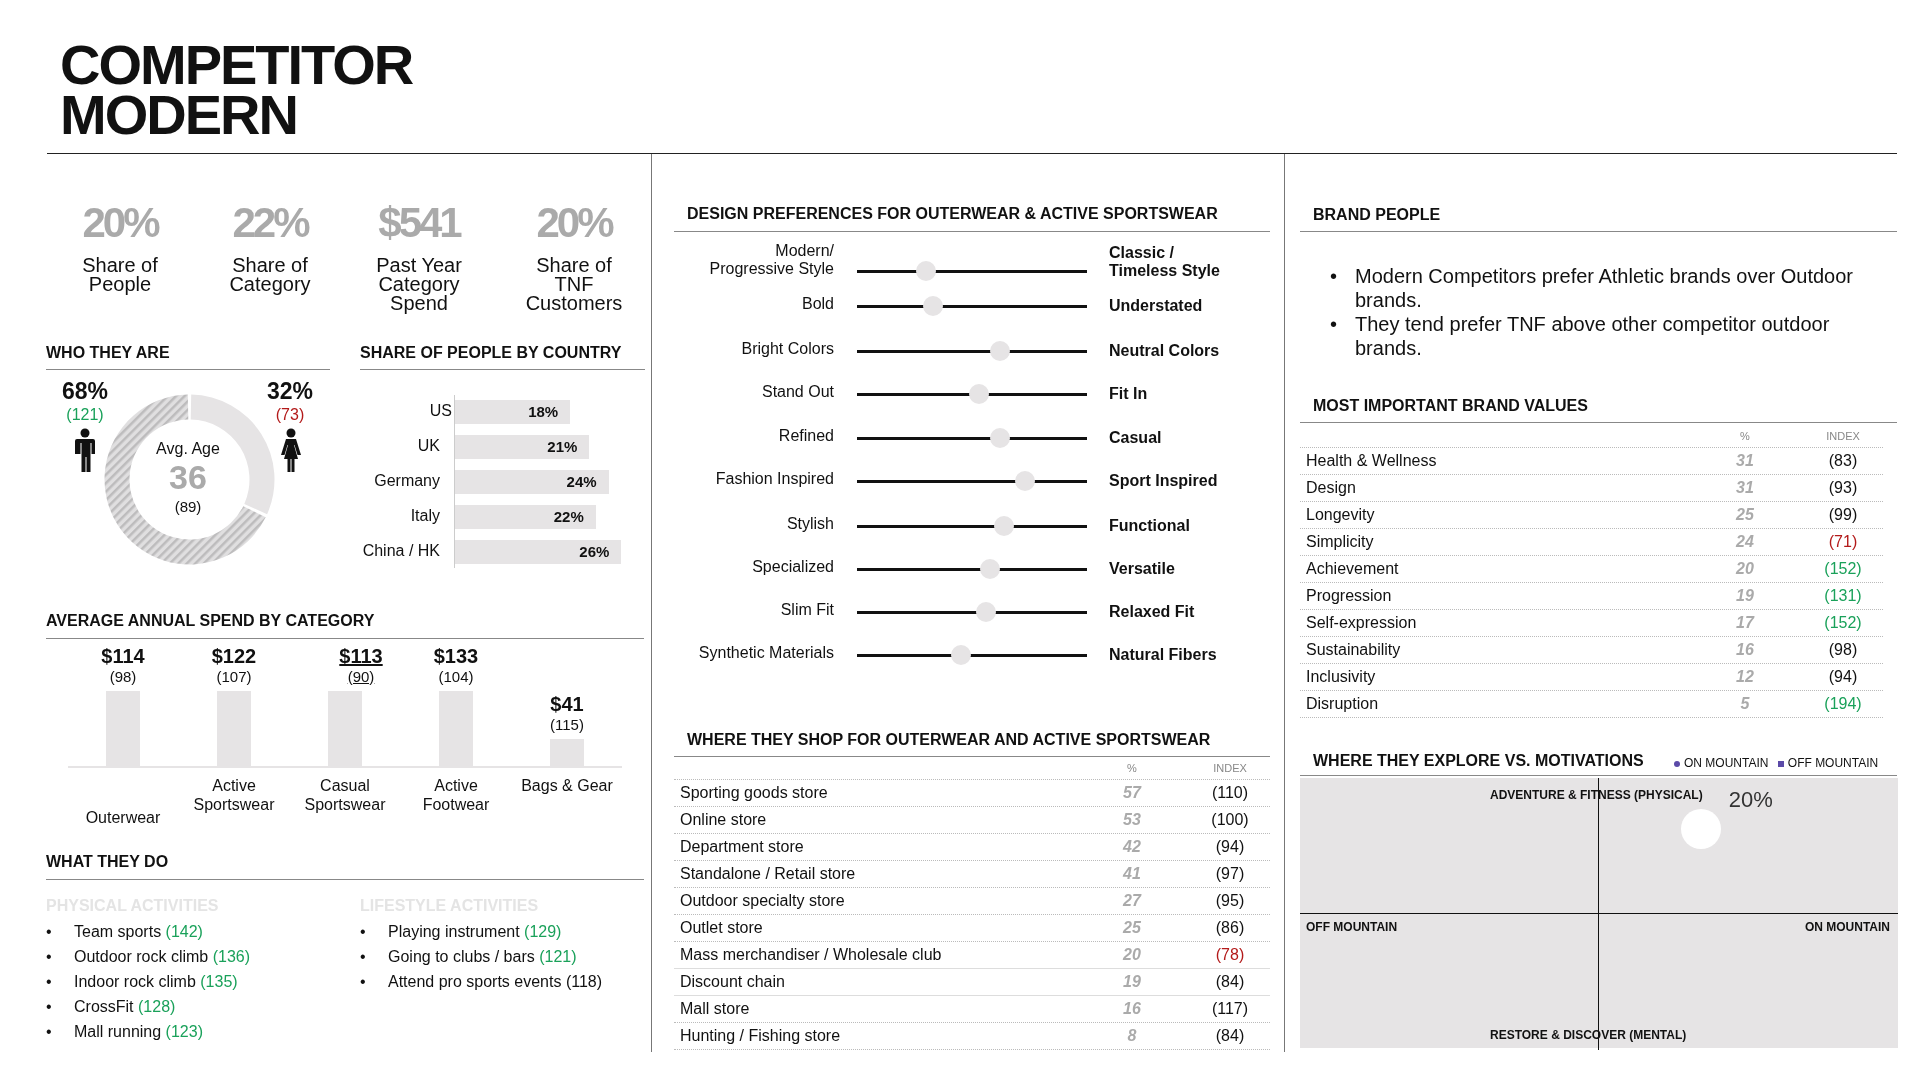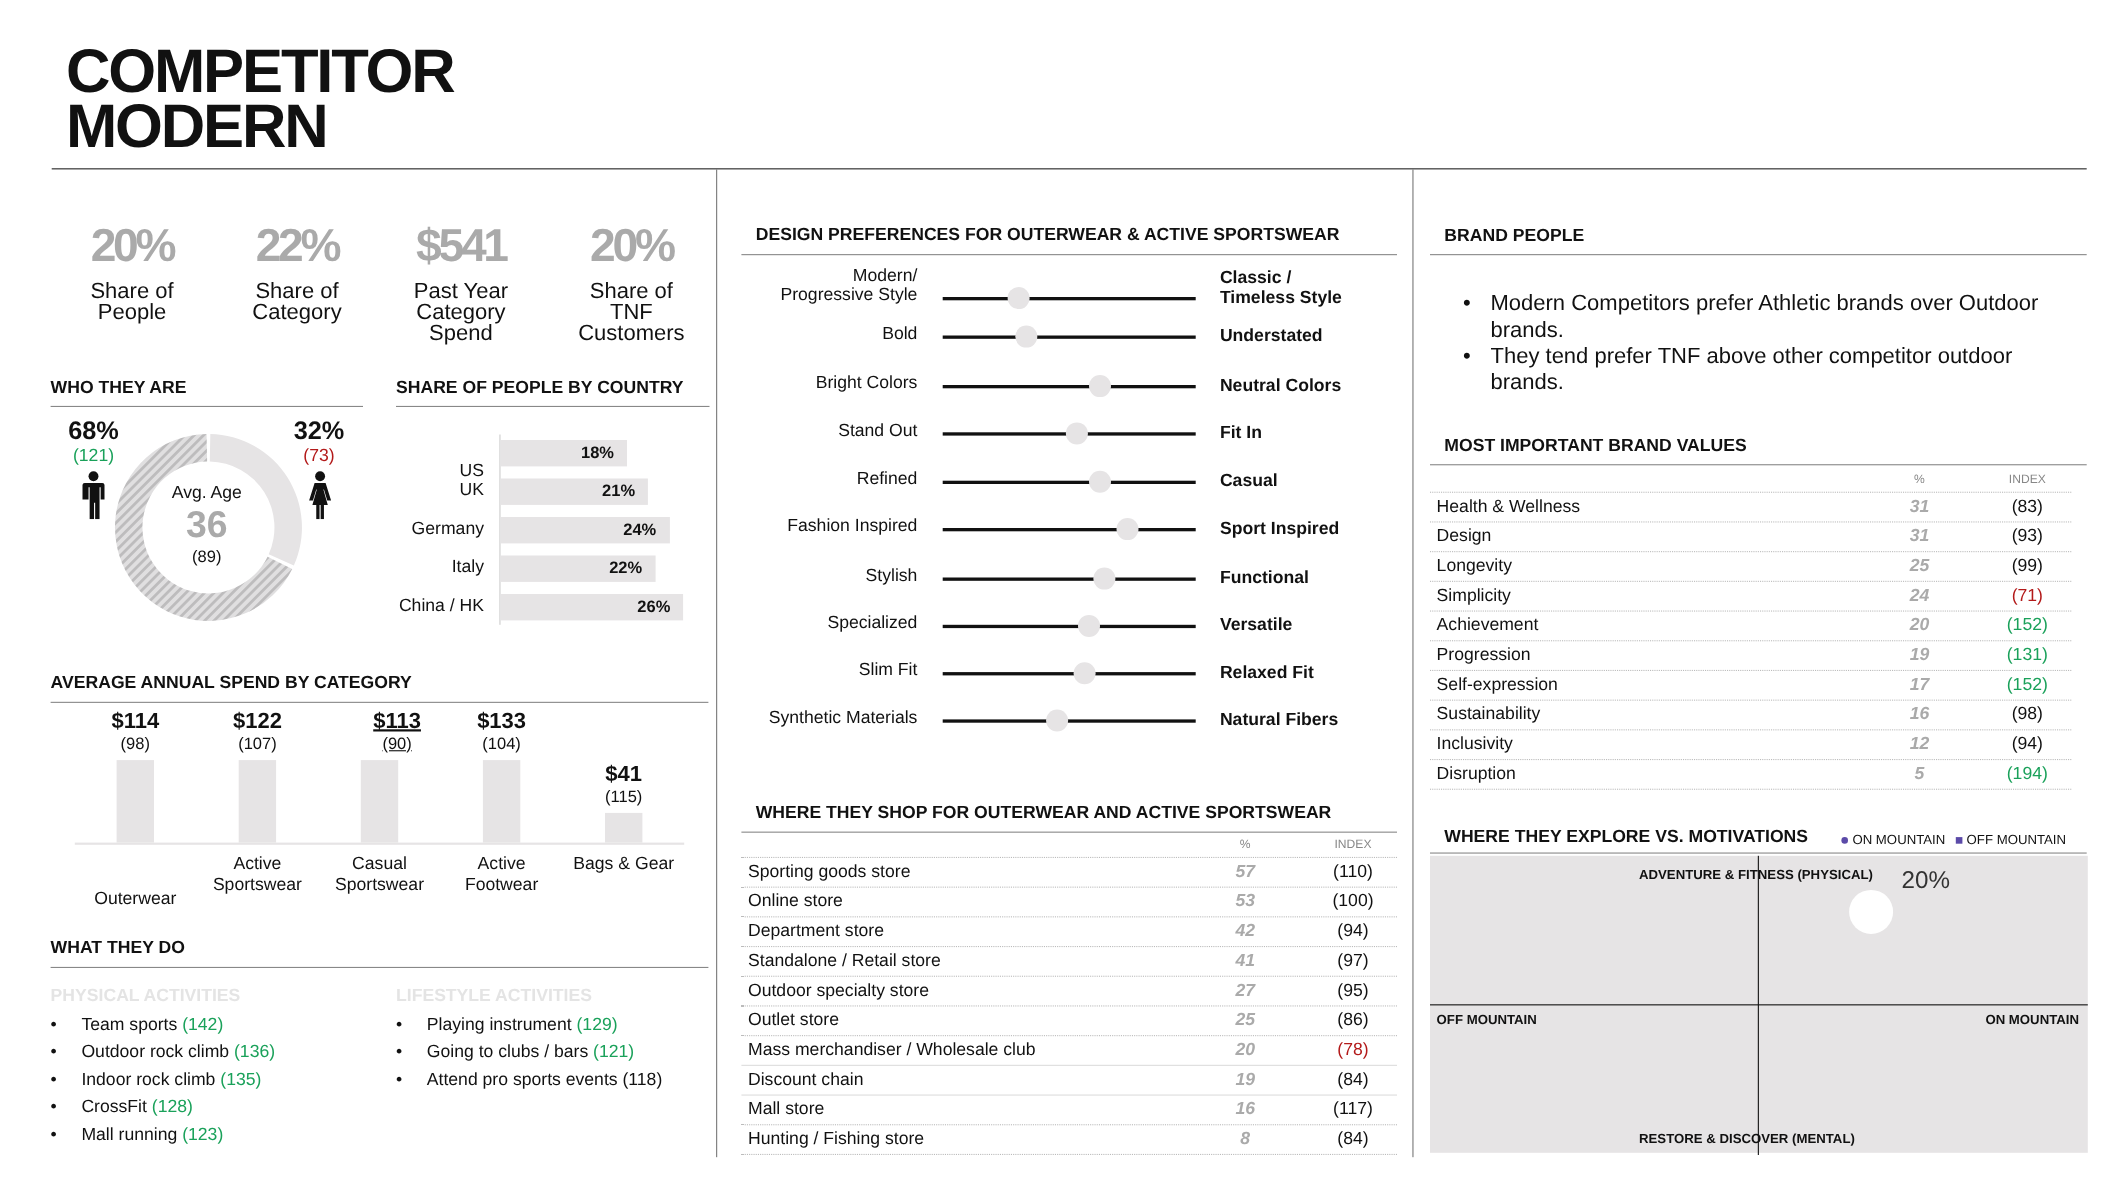--- a/index.html
+++ b/index.html
@@ -134,21 +134,21 @@
   <path id="donut-female" fill="#e6e4e5" d="M89.19988666893332,2.516999433340885 A85,85 0 0 1 165.11869445408757,122.14589833216908 L142.28966667347356,111.9559282344723 A60,60 0 0 0 88.69992000159999,27.511999600005332 Z"></path>
 </svg>
 <div class="abs center-txt" style="left:128px; top:440px; font-size:16px;">Avg. Age</div>
 <div class="abs center-txt" style="left:128px; top:458px; font-size:34px; font-weight:700; color:#aaa;">36</div>
 <div class="abs center-txt" style="left:128px; top:498px; font-size:15px;">(89)</div>
 
 <div class="abs sec-title" style="left:360px; top:344px;">SHARE OF PEOPLE BY COUNTRY</div>
 <div class="abs sec-rule" style="left:360px; top:369px; width:285px;"></div>
 <div class="abs" style="left:454px; top:395px; width:1px; height:173px; background:#ccc;"></div>
 <div id="country-chart" class="abs" style="left:350px; top:400px; width:300px; height:170px;">
-    <div class="country-lbl" style="left: 0px; top: 2px; width: 90px; margin-top: 18px;">US</div>
+    <div class="country-lbl" style="left: 12px; top: 2px; width: 90px;">US</div>
     <div class="country-bar" style="left: 105px; top: 0px; width: 115.2px;">
       <span class="country-val">18%</span>
     </div>
     <div class="country-lbl" style="left: 0px; top: 37px; width: 90px;">UK</div>
     <div class="country-bar" style="left: 105px; top: 35px; width: 134.4px;">
       <span class="country-val">21%</span>
     </div>
     <div class="country-lbl" style="left: 0px; top: 72px; width: 90px;">Germany</div>
     <div class="country-bar" style="left: 105px; top: 70px; width: 153.6px;">
       <span class="country-val">24%</span>

